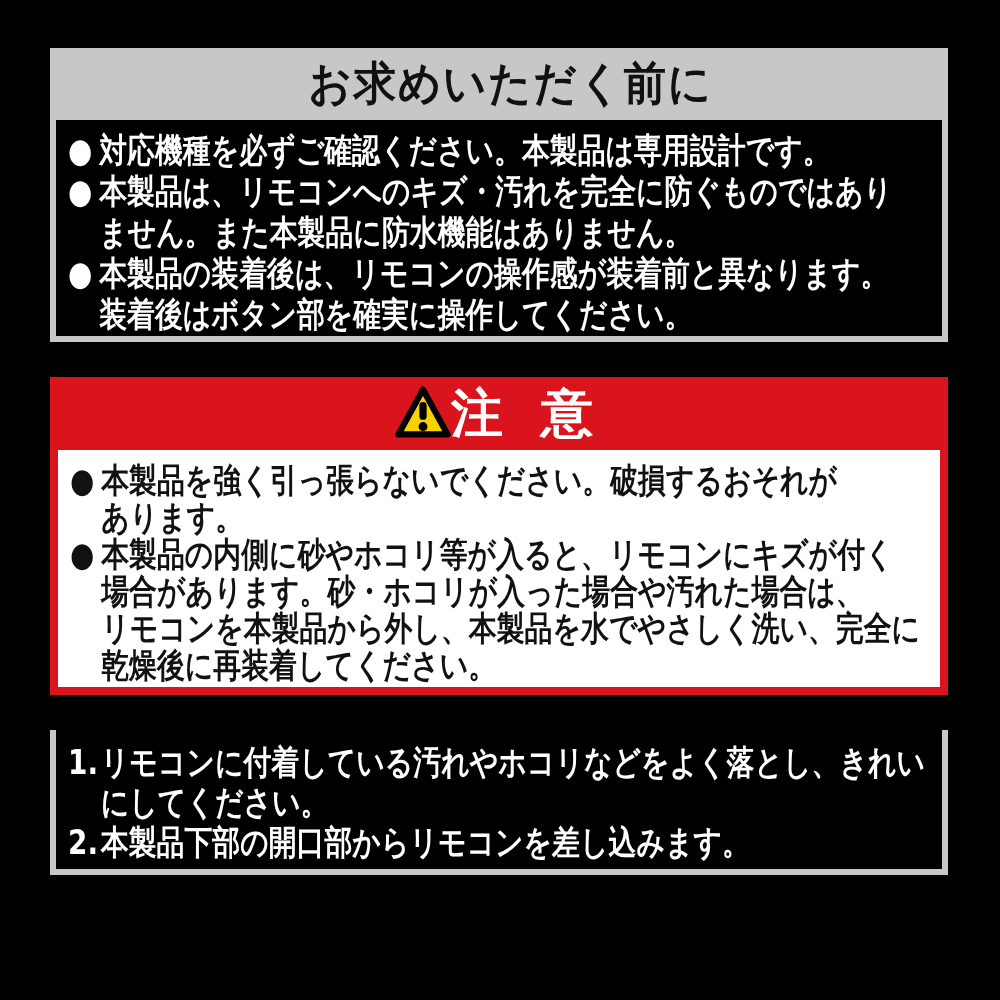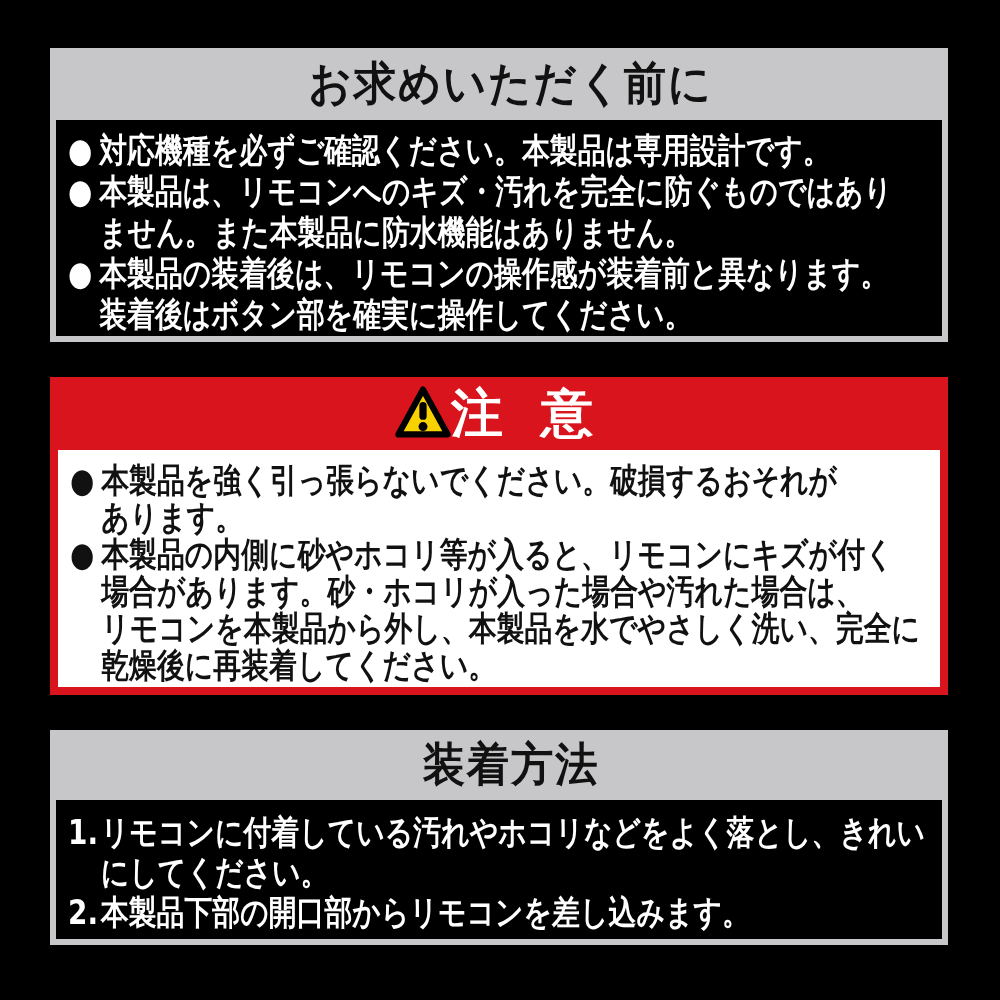--- a/index.html
+++ b/index.html
@@ -143,23 +143,20 @@
         <span class="marker">●</span>
         <span class="notice-text">本製品の内側に砂やホコリ等が入ると、リモコンにキズが付く
 場合があります。砂・ホコリが入った場合や汚れた場合は、
 リモコンを本製品から外し、本製品を水でやさしく洗い、完全に
 乾燥後に再装着してください。</span>
       </div>
     </div>
   </section>
 
   <section class="panel gray-panel" id="installation">
-    <div class="panel-header">
-      <div class="panel-title">装着方法</div>
-    </div>
     <div class="panel-body">
       <div class="notice-item">
         <span class="marker">1.</span>
         <span class="notice-text">リモコンに付着している汚れやホコリなどをよく落とし、きれい
 にしてください。</span>
       </div>
       <div class="notice-item">
         <span class="marker">2.</span>
         <span class="notice-text">本製品下部の開口部からリモコンを差し込みます。</span>
       </div>

